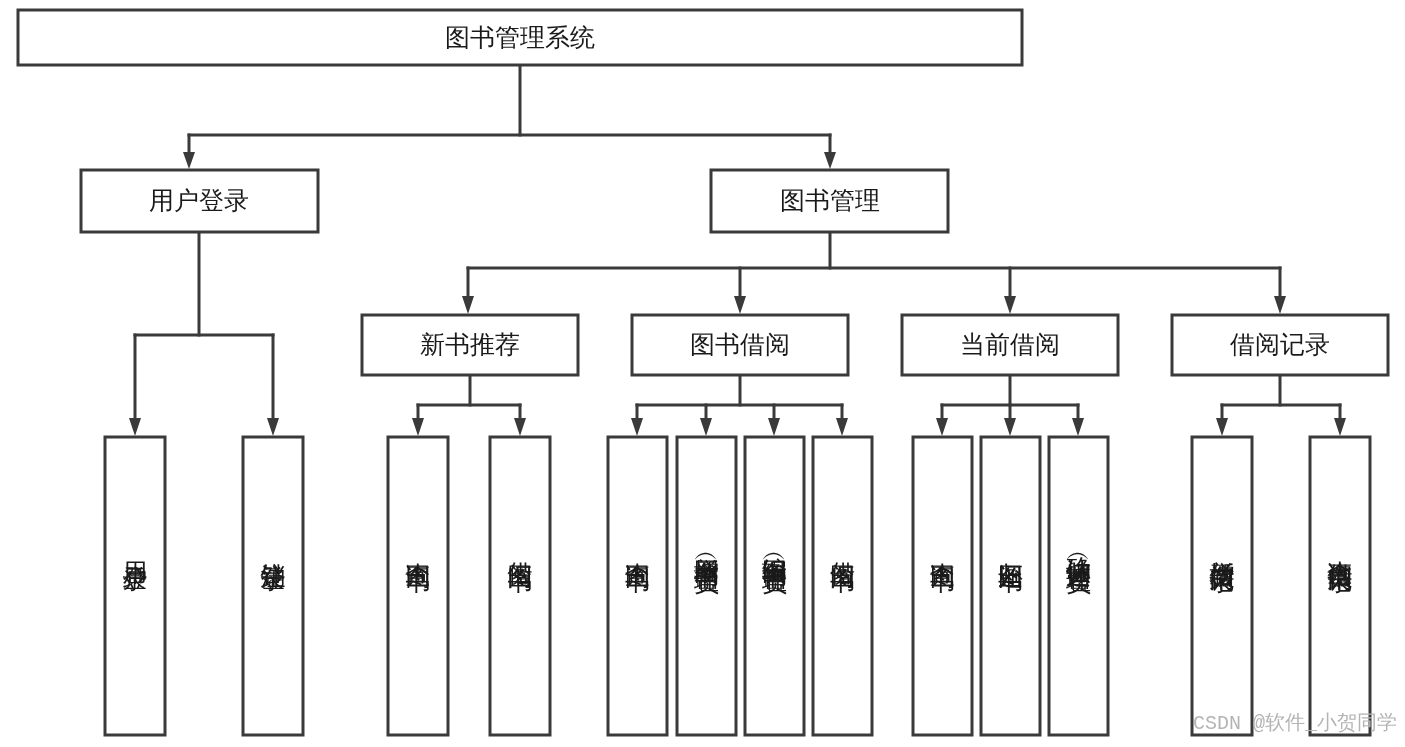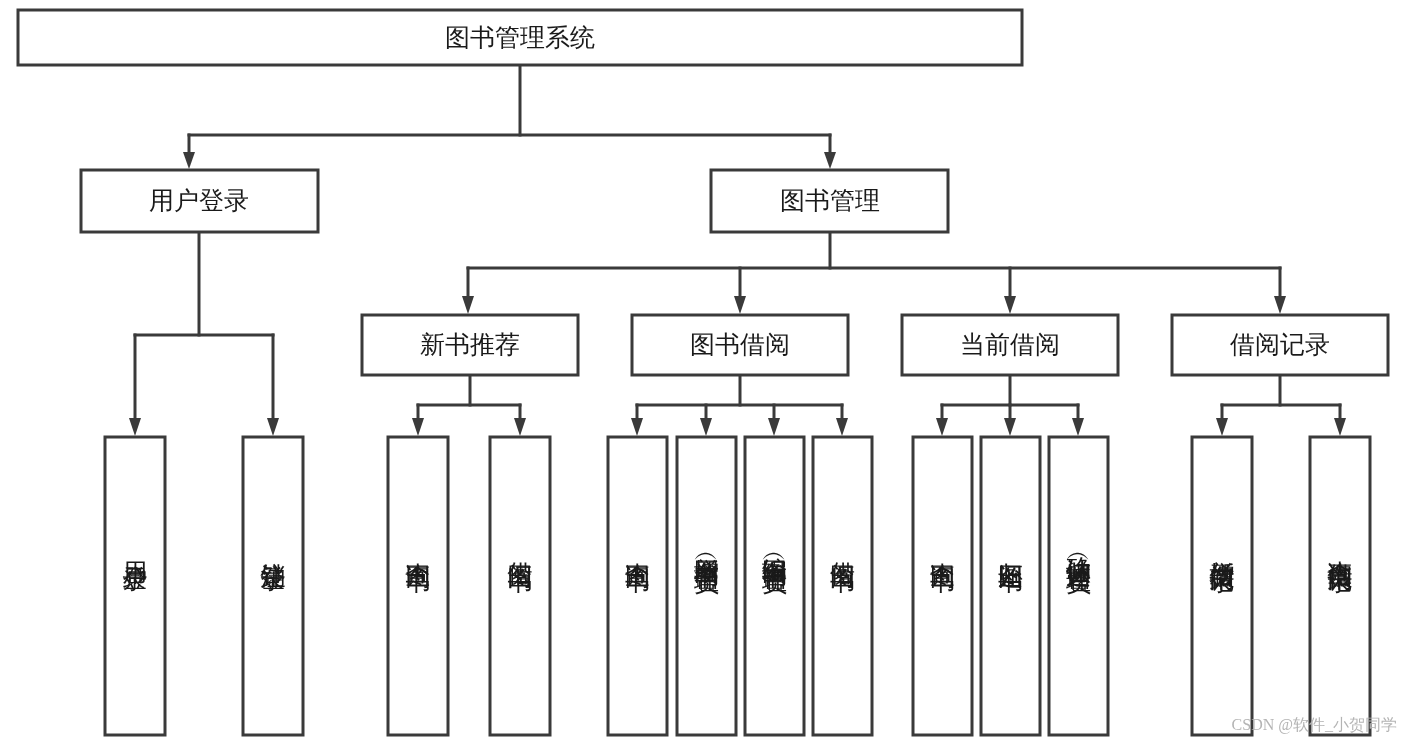--- a/index.html
+++ b/index.html
@@ -60,22 +60,22 @@
     font-size: 25px;
     line-height: 1;
     letter-spacing: 2px;
     color: #1a1a1a;
     white-space: nowrap;
   }
   .watermark {
     position: absolute;
     right: 8px;
     bottom: 4px;
-    font-family: Liberation Serif, serif;
-    font-size: 16px;
+    font-family: Liberation Mono, monospace;
+    font-size: 20px;
     color: #b4b4b4;
     white-space: nowrap;
   }
 </style>
 </head>
 <body>
 
 <div id="stage">
 
   <svg id="diagram-svg" viewBox="0 0 1405 747">

